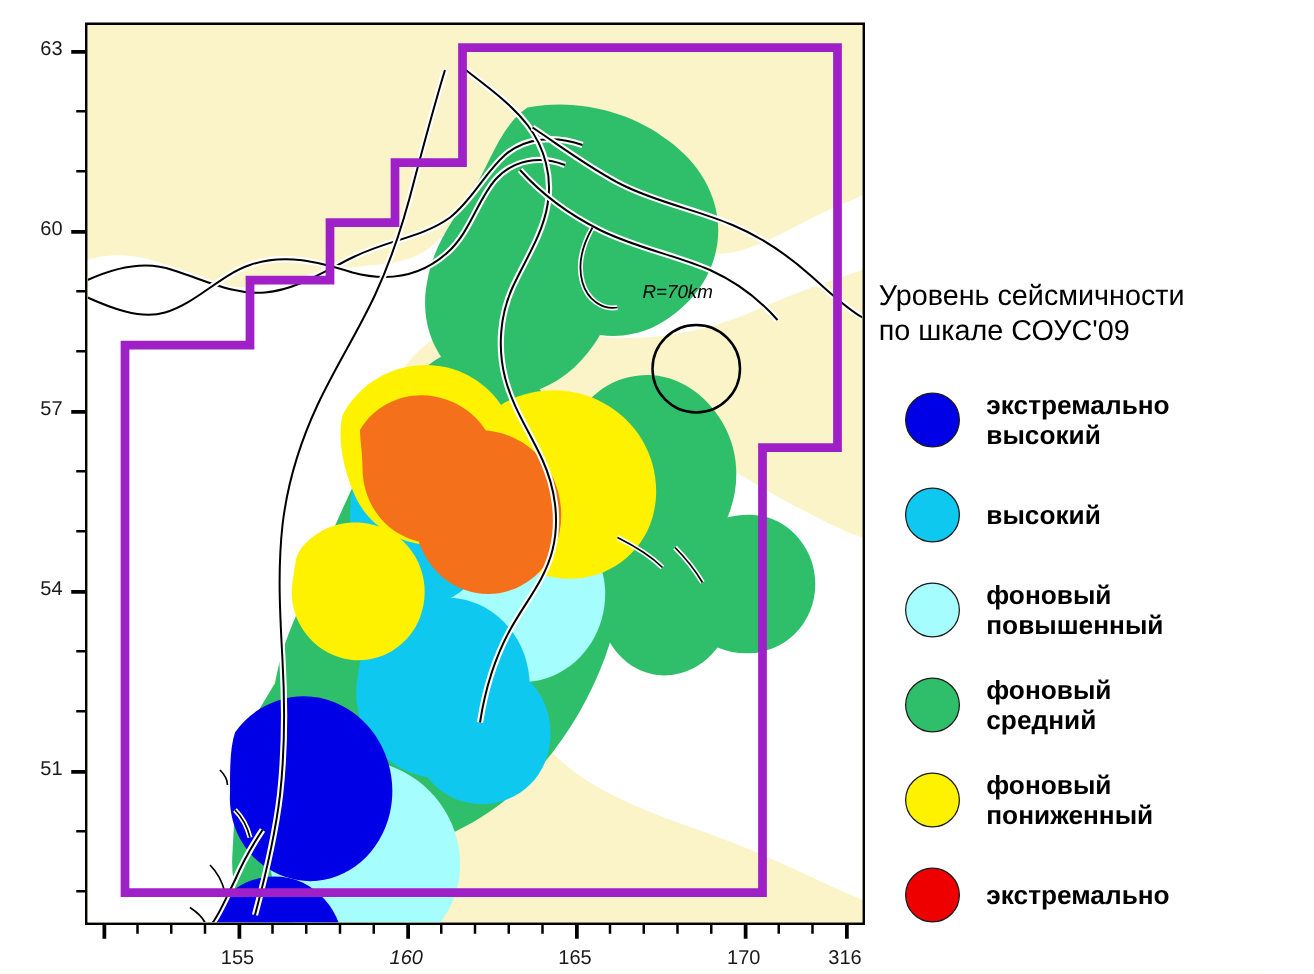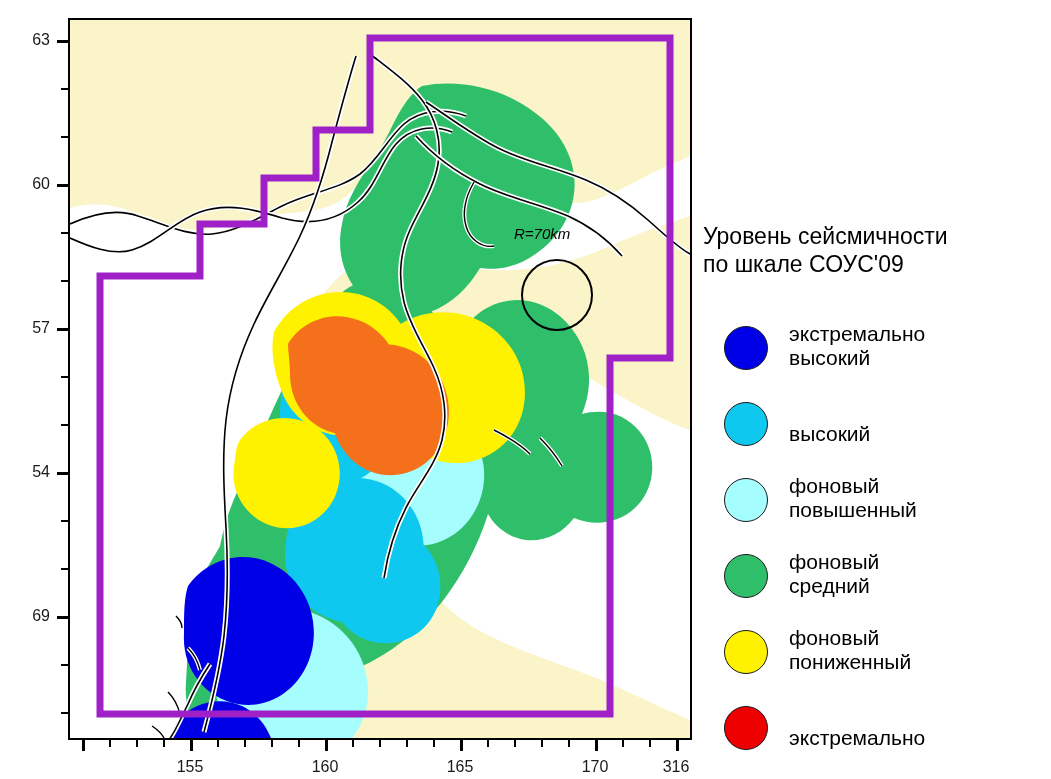--- a/index.html
+++ b/index.html
@@ -24,21 +24,21 @@
   
   .title-block{position:absolute;left:715px;top:14px;width:330px;}
   .t-date{font-size:42px;font-style:italic;color:#000;letter-spacing:-1px;line-height:1.08;font-family:"Liberation Sans",sans-serif;}
   .t-r{font-size:32px;font-style:italic;color:#000;line-height:1.35;margin-top:4px;font-family:"Liberation Sans",sans-serif;}
   .t-dt{font-size:30px;font-style:italic;color:#000;line-height:1.3;margin-top:2px;font-family:"Liberation Sans",sans-serif;}
 
   
   .legend{position:absolute;left:703px;top:222px;width:348px;}
   .legend-title{font-size:23px;color:#000;line-height:1.22;font-family:"Liberation Sans",sans-serif;}
   .legend-items{margin-top:20px;}
-  .legend-row{display:flex;align-items:flex-end;margin-bottom:4px;height:72px;}
+  .legend-row{display:flex;align-items:center;margin-bottom:4px;height:72px;font-weight:bold;}
   .swatch-wrap{width:86px;display:flex;justify-content:center;padding-top:4px;flex:0 0 86px;}
   .swatch{width:44px;height:44px;border-radius:50%;border:1.4px solid #1a1a1a;box-sizing:border-box;}
   .legend-label{font-size:21px;color:#000;line-height:1.15;padding-top:6px;font-family:"Liberation Sans",sans-serif;}
   .legend-label span{display:block;}
 
   
   .scale-note{position:absolute;left:514px;top:225px;font-size:15px;font-style:italic;color:#000;font-family:"Liberation Sans",sans-serif;}
 </style>
 </head>
 <body>
@@ -284,21 +284,21 @@
       <div class="tick" style="left:-7px;top:502px;width:7px;height:2px;"></div>
       <div class="tick" style="left:-7px;top:550px;width:7px;height:2px;"></div>
       <div class="tick" style="left:-11px;top:598px;width:11px;height:2.5px;"></div>
       <div class="tick" style="left:-7px;top:646px;width:7px;height:2px;"></div>
       <div class="tick" style="left:-7px;top:694px;width:7px;height:2px;"></div>
 
       <div class="axis-label ylab" style="left:-52px;top:22px;">63</div>
       <div class="axis-label ylab" style="left:-52px;top:166px;">60</div>
       <div class="axis-label ylab" style="left:-52px;top:310px;">57</div>
       <div class="axis-label ylab" style="left:-52px;top:454px;">54</div>
-      <div class="axis-label ylab" style="left:-52px;top:598px;">69</div>
+      <div class="axis-label ylab" style="left:-52px;top:598px;">51</div>
     </div>
 
     <div>
       <div class="tick" style="left:14px;top:722px;width:2.5px;height:11px;"></div>
       <div class="tick" style="left:41px;top:722px;width:2px;height:7px;"></div>
       <div class="tick" style="left:68px;top:722px;width:2px;height:7px;"></div>
       <div class="tick" style="left:95px;top:722px;width:2px;height:7px;"></div>
       <div class="tick" style="left:122px;top:722px;width:2.5px;height:11px;"></div>
       <div class="tick" style="left:149px;top:722px;width:2px;height:7px;"></div>
       <div class="tick" style="left:176px;top:722px;width:2px;height:7px;"></div>
@@ -313,21 +313,21 @@
       <div class="tick" style="left:419px;top:722px;width:2px;height:7px;"></div>
       <div class="tick" style="left:446px;top:722px;width:2px;height:7px;"></div>
       <div class="tick" style="left:473px;top:722px;width:2px;height:7px;"></div>
       <div class="tick" style="left:500px;top:722px;width:2px;height:7px;"></div>
       <div class="tick" style="left:527px;top:722px;width:2.5px;height:11px;"></div>
       <div class="tick" style="left:554px;top:722px;width:2px;height:7px;"></div>
       <div class="tick" style="left:581px;top:722px;width:2px;height:7px;"></div>
       <div class="tick" style="left:608px;top:722px;width:2.5px;height:11px;"></div>
 
       <div class="axis-label xlab" style="left:122px;top:740px;">155</div>
-      <div class="axis-label xlab" style="left:257px;top:740px;">160</div>
+      <div class="axis-label xlab" style="left:257px;top:740px;font-style:italic;">160</div>
       <div class="axis-label xlab" style="left:392px;top:740px;">165</div>
       <div class="axis-label xlab" style="left:527px;top:740px;">170</div>
       <div class="axis-label xlab" style="left:608px;top:740px;">316</div>
     </div>
   </div>
 
   <div class="scale-note">R=70km</div>
 
 
   <div class="legend">

